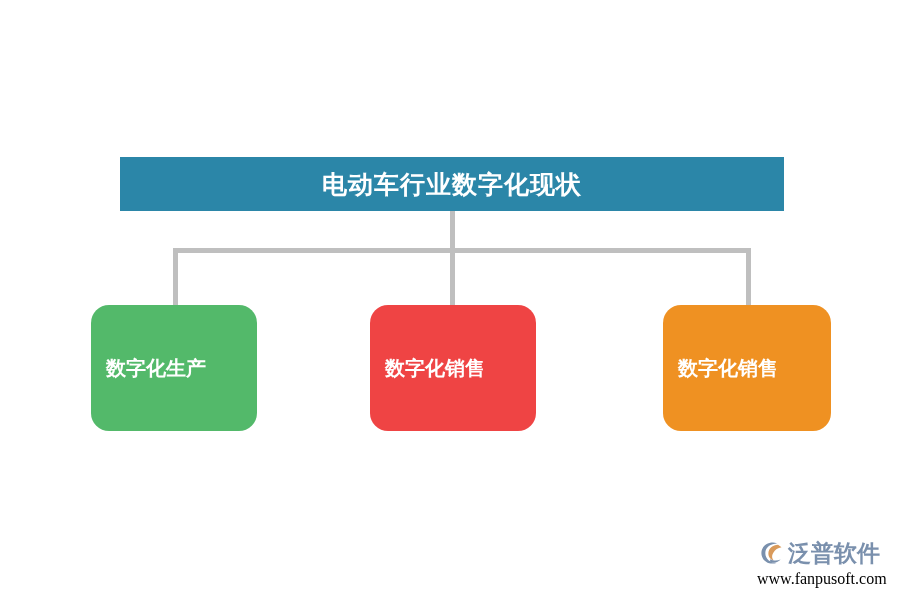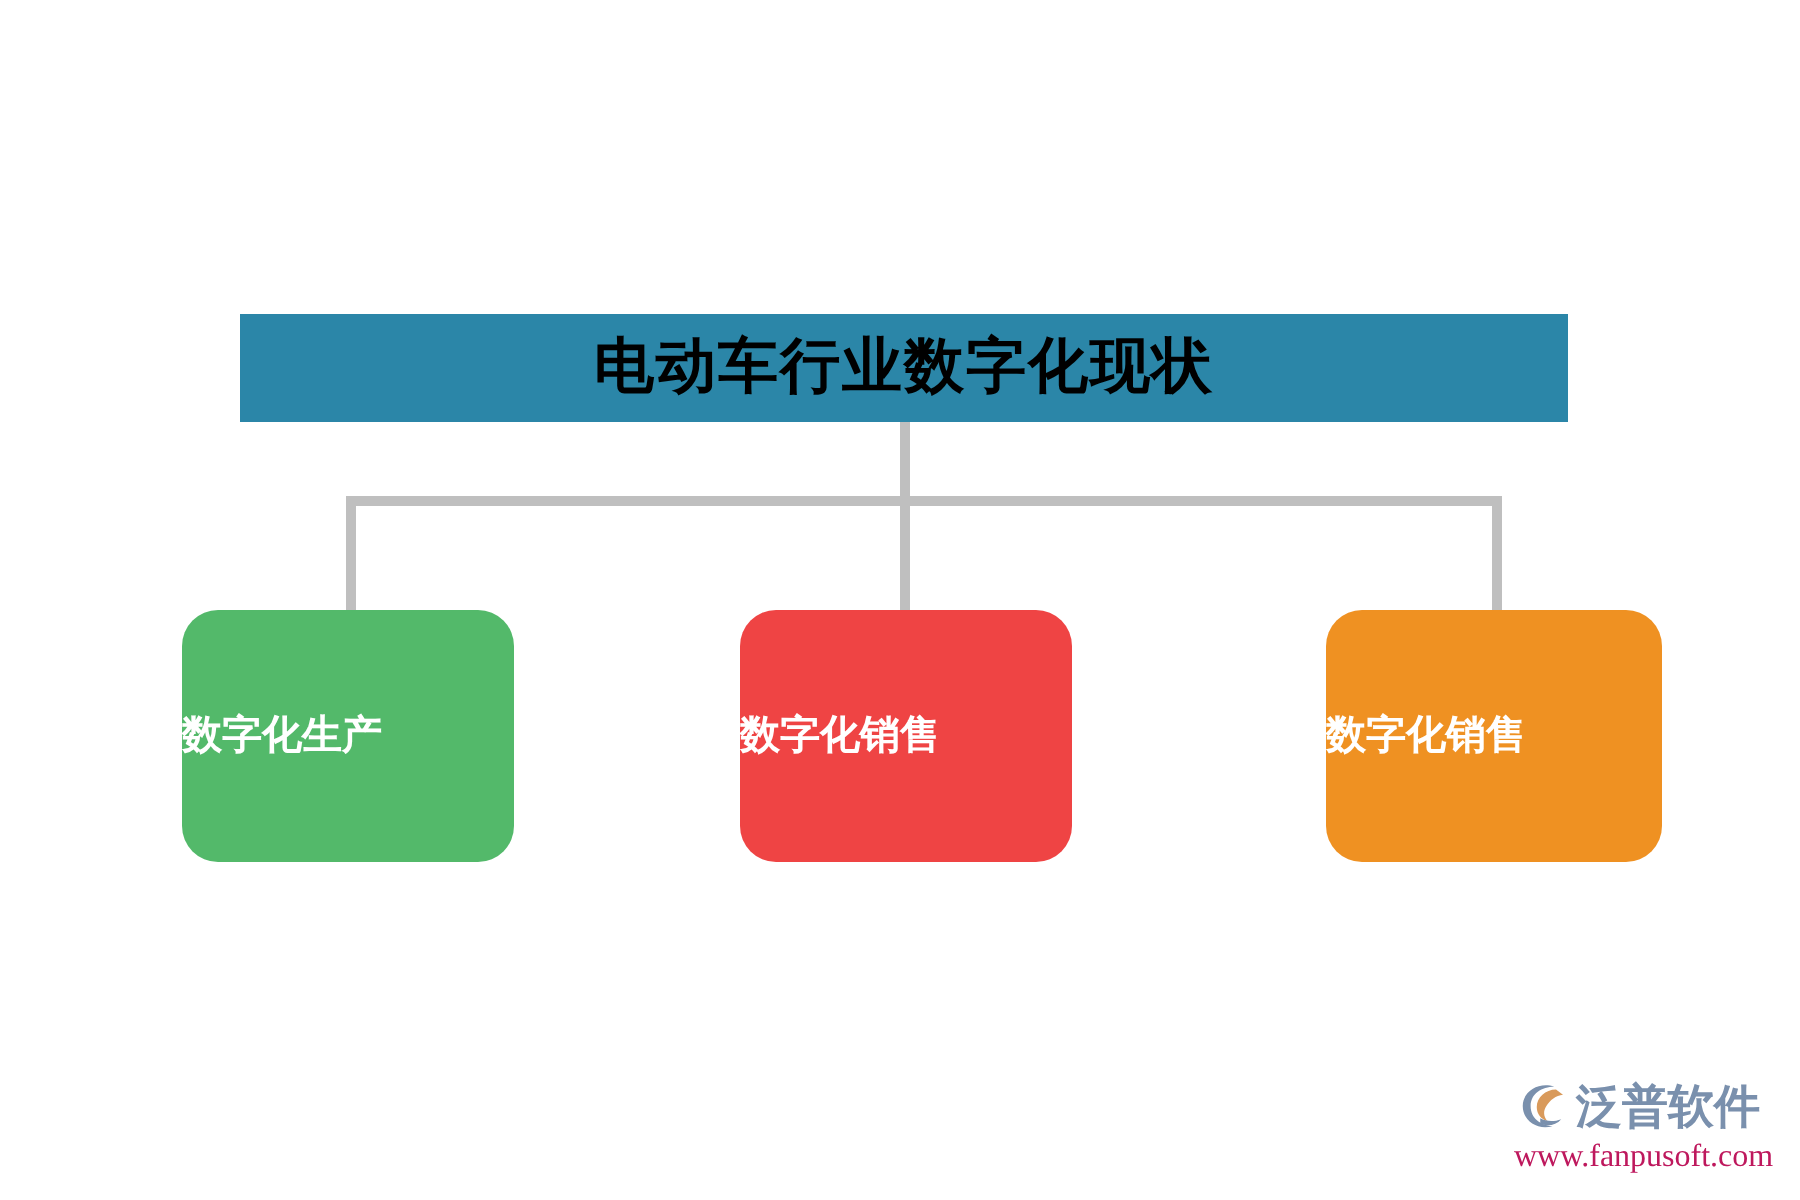--- a/index.html
+++ b/index.html
@@ -83,22 +83,22 @@
     top: 157px;
     width: 664px;
     height: 54px;
     background: #2b86a8;
     display: flex;
     align-items: center;
     justify-content: center;
     box-sizing: border-box;
   }
   .title-banner-text {
-    color: #000000;
-    font-size: 30px;
+    color: #ffffff;
+    font-size: 25px;
     font-weight: bold;
     letter-spacing: 1px;
     line-height: 1;
     white-space: nowrap;
   }
 
   
   .leaf {
     position: absolute;
     top: 305px;
@@ -107,20 +107,21 @@
     border-radius: 18px;
     box-sizing: border-box;
     display: flex;
     align-items: center;
   }
   .leaf-text {
     color: #ffffff;
     font-size: 20px;
     font-weight: bold;
     line-height: 1;
+    padding-left: 15px;
     white-space: nowrap;
   }
   .leaf-0 { left: 91px;  background: #53b96a; }
   .leaf-1 { left: 370px; background: #ef4444; }
   .leaf-2 { left: 663px; width: 168px; background: #ef9122; }
 
   
   .watermark {
     position: absolute;
     left: 757px;
@@ -142,21 +143,21 @@
   }
   .wm-brand {
     color: #7a90ad;
     font-size: 23px;
     font-weight: bold;
     line-height: 1;
     letter-spacing: 0px;
     white-space: nowrap;
   }
   .wm-url {
-    color: #be185d;
+    color: #000000;
     font-family: "Liberation Serif", "DejaVu Serif", serif;
     font-size: 16px;
     line-height: 1;
     margin-top: 3px;
     white-space: nowrap;
   }
 </style>
 </head>
 <body>
 

